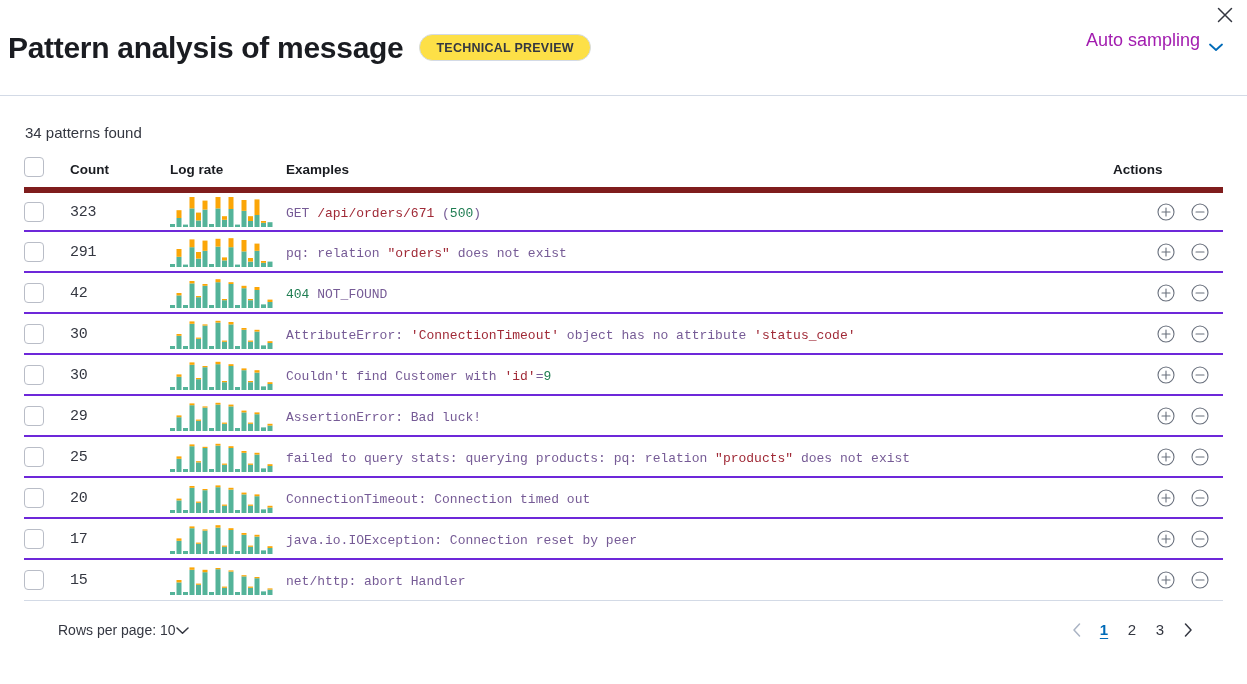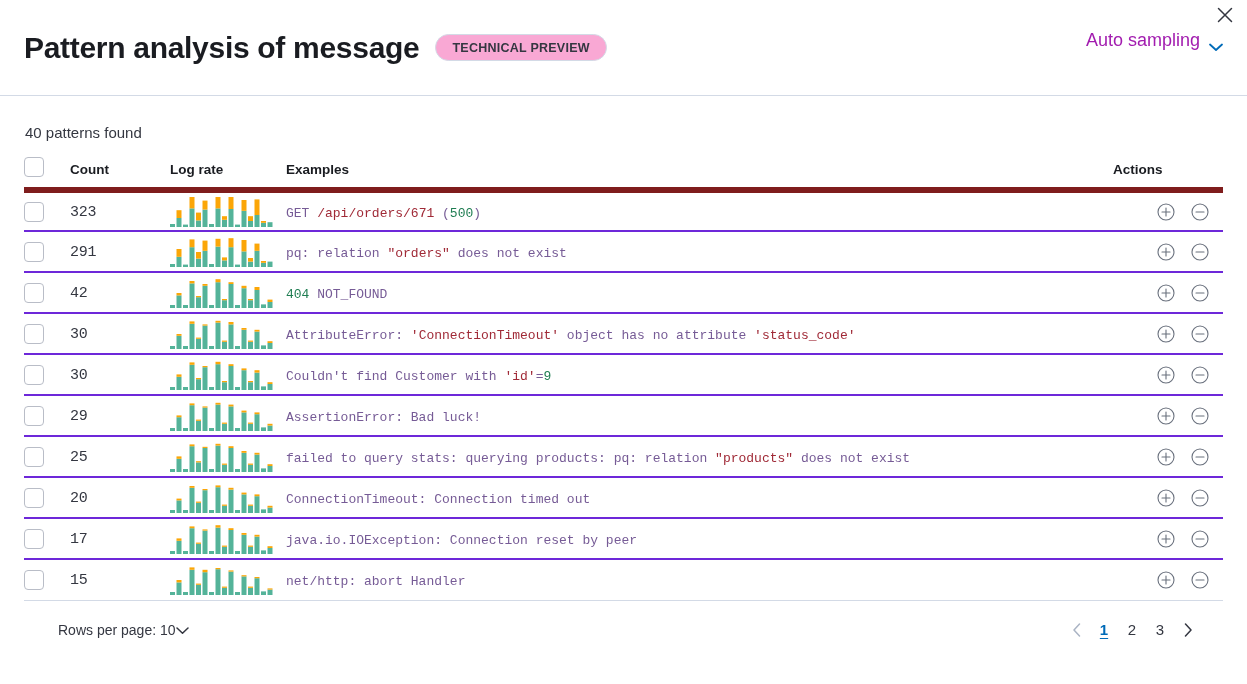--- a/index.html
+++ b/index.html
@@ -12,21 +12,21 @@
     overflow: hidden;
   }
 
   
   .header {
     position: relative;
     height: 96px;
     border-bottom: 1px solid #d3dae6;
     display: flex;
     align-items: center;
-    padding: 0 24px;
+    padding: 0 8px;
   }
   .header-left {
     display: flex;
     align-items: center;
     gap: 16px;
   }
   .page-title {
     font-size: 30px;
     font-weight: 700;
     letter-spacing: -0.3px;
@@ -35,21 +35,21 @@
   }
   .badge {
     border: 1px solid #d3dae6;
     border-radius: 999px;
     padding: 7px 16px 6px;
     font-size: 12.5px;
     font-weight: 700;
     letter-spacing: 0.25px;
     color: #343741;
     line-height: 1;
-    background: #f9a8d4;
+    background: #fde047;
     white-space: nowrap;
   }
   .header-right {
     position: absolute;
     right: 24px;
     top: 30px;
     display: flex;
     align-items: center;
     gap: 9px;
     color: #a21caf;
@@ -200,21 +200,21 @@
 
   <div class="close-btn">
     <svg width="16" height="16" viewBox="0 0 16 16" aria-hidden="true">
       <path d="M1.5 1.5 L14.5 14.5 M14.5 1.5 L1.5 14.5" stroke="#343741" stroke-width="1.5" stroke-linecap="round"></path>
     </svg>
   </div>
 </div>
 
 <div class="body">
 
-  <div class="patterns-found">40 patterns found</div>
+  <div class="patterns-found">34 patterns found</div>
 
   <table class="patterns">
     <thead>
       <tr>
         <th class="col-check">
           <span class="cbox"></span>
         </th>
         <th class="col-count">Count</th>
         <th class="col-rate">Log rate</th>
         <th class="col-ex">Examples</th>

